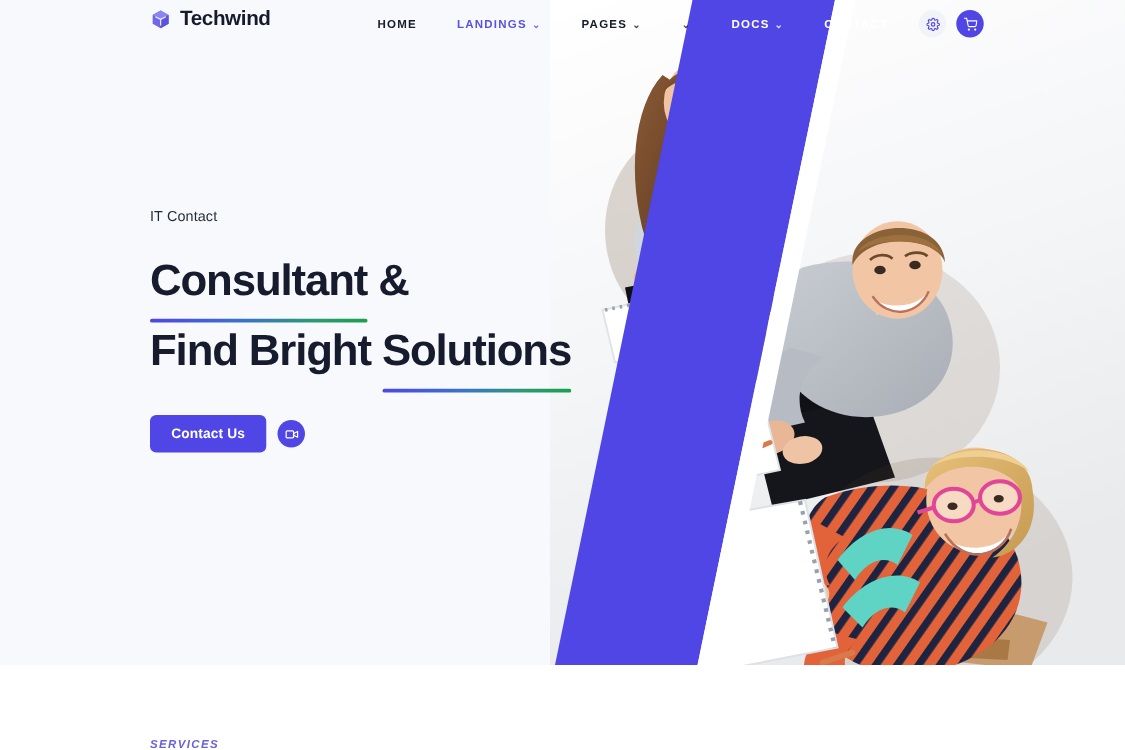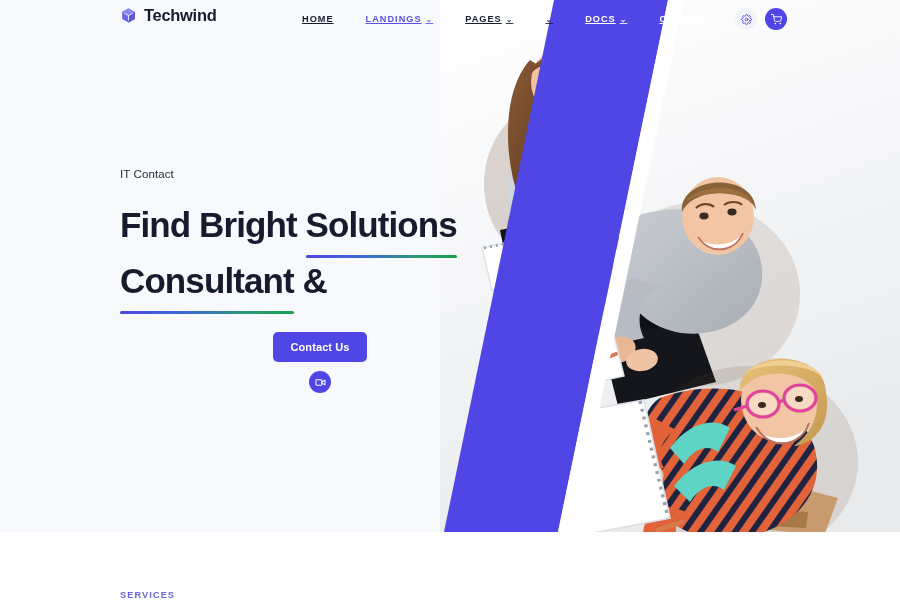--- a/index.html
+++ b/index.html
@@ -52,21 +52,21 @@
   }
   .nav-links {
     position: absolute; left: 286px; top: 0; height: 38px;
     display: flex; align-items: center; gap: 0;
   }
   .nav-link {
     font-size: 9.2px; font-weight: 700; letter-spacing: 1.0px;
     color: #161c2d; text-transform: uppercase;
     padding: 0 16px; height: 38px; line-height: 38px;
     display: flex; align-items: center; gap: 4px;
-    cursor: pointer; white-space: nowrap; text-decoration: underline;
+    cursor: pointer; white-space: nowrap;
   }
   .nav-link.active { color: #5b53e0; }
   .nav-link.on-wedge { color: #ffffff; justify-content: space-between; }
   .caret { font-size: 8px; line-height: 1; opacity: .85; transform: translateY(1px); }
 
   .nav-actions {
     position: absolute; right: 113px; top: 8px;
     display: flex; align-items: center; gap: 8px;
   }
   .icon-btn {
@@ -97,37 +97,37 @@
   .headline .ul::after {
     content: ""; position: absolute; left: 0; right: 0; bottom: -4px;
     height: 3px; border-radius: 2px;
     background: linear-gradient(90deg, #4f46e5 0%, #3b6fcf 40%, #2b9a73 75%, #18a04f 100%);
   }
   .hero-desc {
     margin-top: 22px;
     font-size: 11.6px; line-height: 17px; color: #8a93a6;
     max-width: 340px;
   }
-  .hero-cta { margin-top: 22px; display: flex; align-items: center; gap: 9px; flex-direction: column; }
+  .hero-cta { margin-top: 22px; display: flex; align-items: center; gap: 9px; }
   .btn-primary {
     background: #4f46e5; color: #ffffff; border: none;
     font-family: inherit; font-size: 11px; font-weight: 600;
     padding: 9px 17px; border-radius: 5px; cursor: pointer;
     letter-spacing: .1px;
   }
   .btn-circle {
     width: 22px; height: 22px; border-radius: 50%;
     background: #4f46e5; display: flex; align-items: center; justify-content: center;
     cursor: pointer;
   }
 
   
   .below {
     position: absolute; left: 0; top: 532px;
-    width: 832px; height: 68px; background: #ffffff;
+    width: 832px; height: 68px; background: #ffffff; font-style: italic;
   }
   .services-label {
     position: absolute; left: 120px; top: 58px;
     font-size: 9.2px; font-weight: 700; letter-spacing: 1.1px;
     color: #6c63d9; text-transform: uppercase;
   }
 </style>
 </head>
 <body>
 
@@ -272,24 +272,24 @@
     </div>
 
     <svg class="wedge" viewBox="0 0 900 532" preserveAspectRatio="none">
       <polygon points="554,0 668,0 558,532 444,532" fill="#4f46e5"></polygon>
       <polygon points="668,0 684,0 574,532 558,532" fill="#ffffff"></polygon>
     </svg>
 
     <div class="hero-content">
       <div class="eyebrow">IT Contact</div>
       <div class="headline">
+        <span class="ul">Consultant</span><span> &amp;</span>
+      </div>
+      <div class="headline">
         <span>Find Bright </span><span class="ul">Solutions</span>
-      </div>
-      <div class="headline">
-        <span class="ul">Consultant</span><span> &amp;</span>
       </div>
       <div class="hero-cta">
         <button class="btn-primary">Contact Us</button>
         <div class="btn-circle">
           <svg width="11" height="11" viewBox="0 0 24 24" fill="none" stroke="#ffffff" stroke-width="2.2" stroke-linecap="round" stroke-linejoin="round">
             <rect x="2" y="6" width="13" height="12" rx="2"></rect>
             <path d="M15 10.5 L22 7 L22 17 L15 13.5 Z"></path>
           </svg>
         </div>
       </div>

